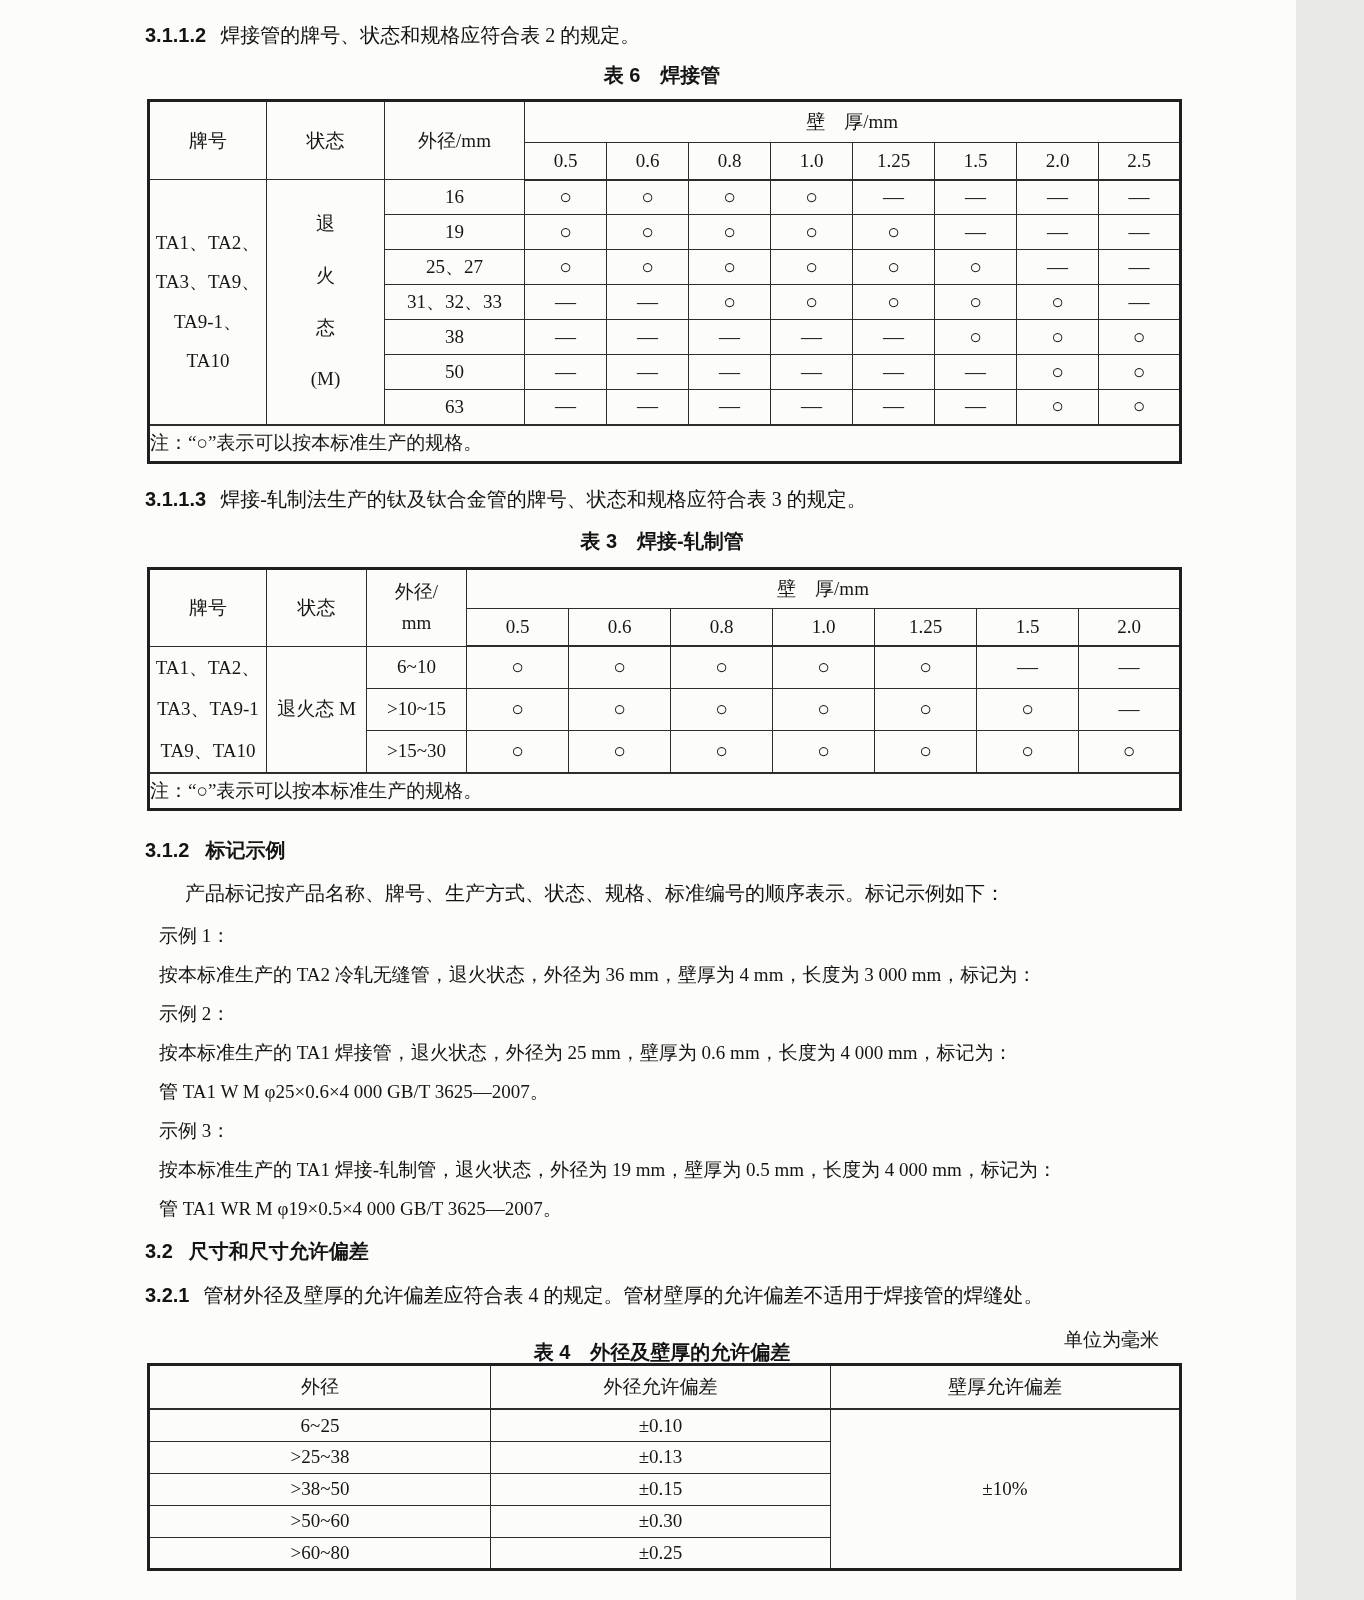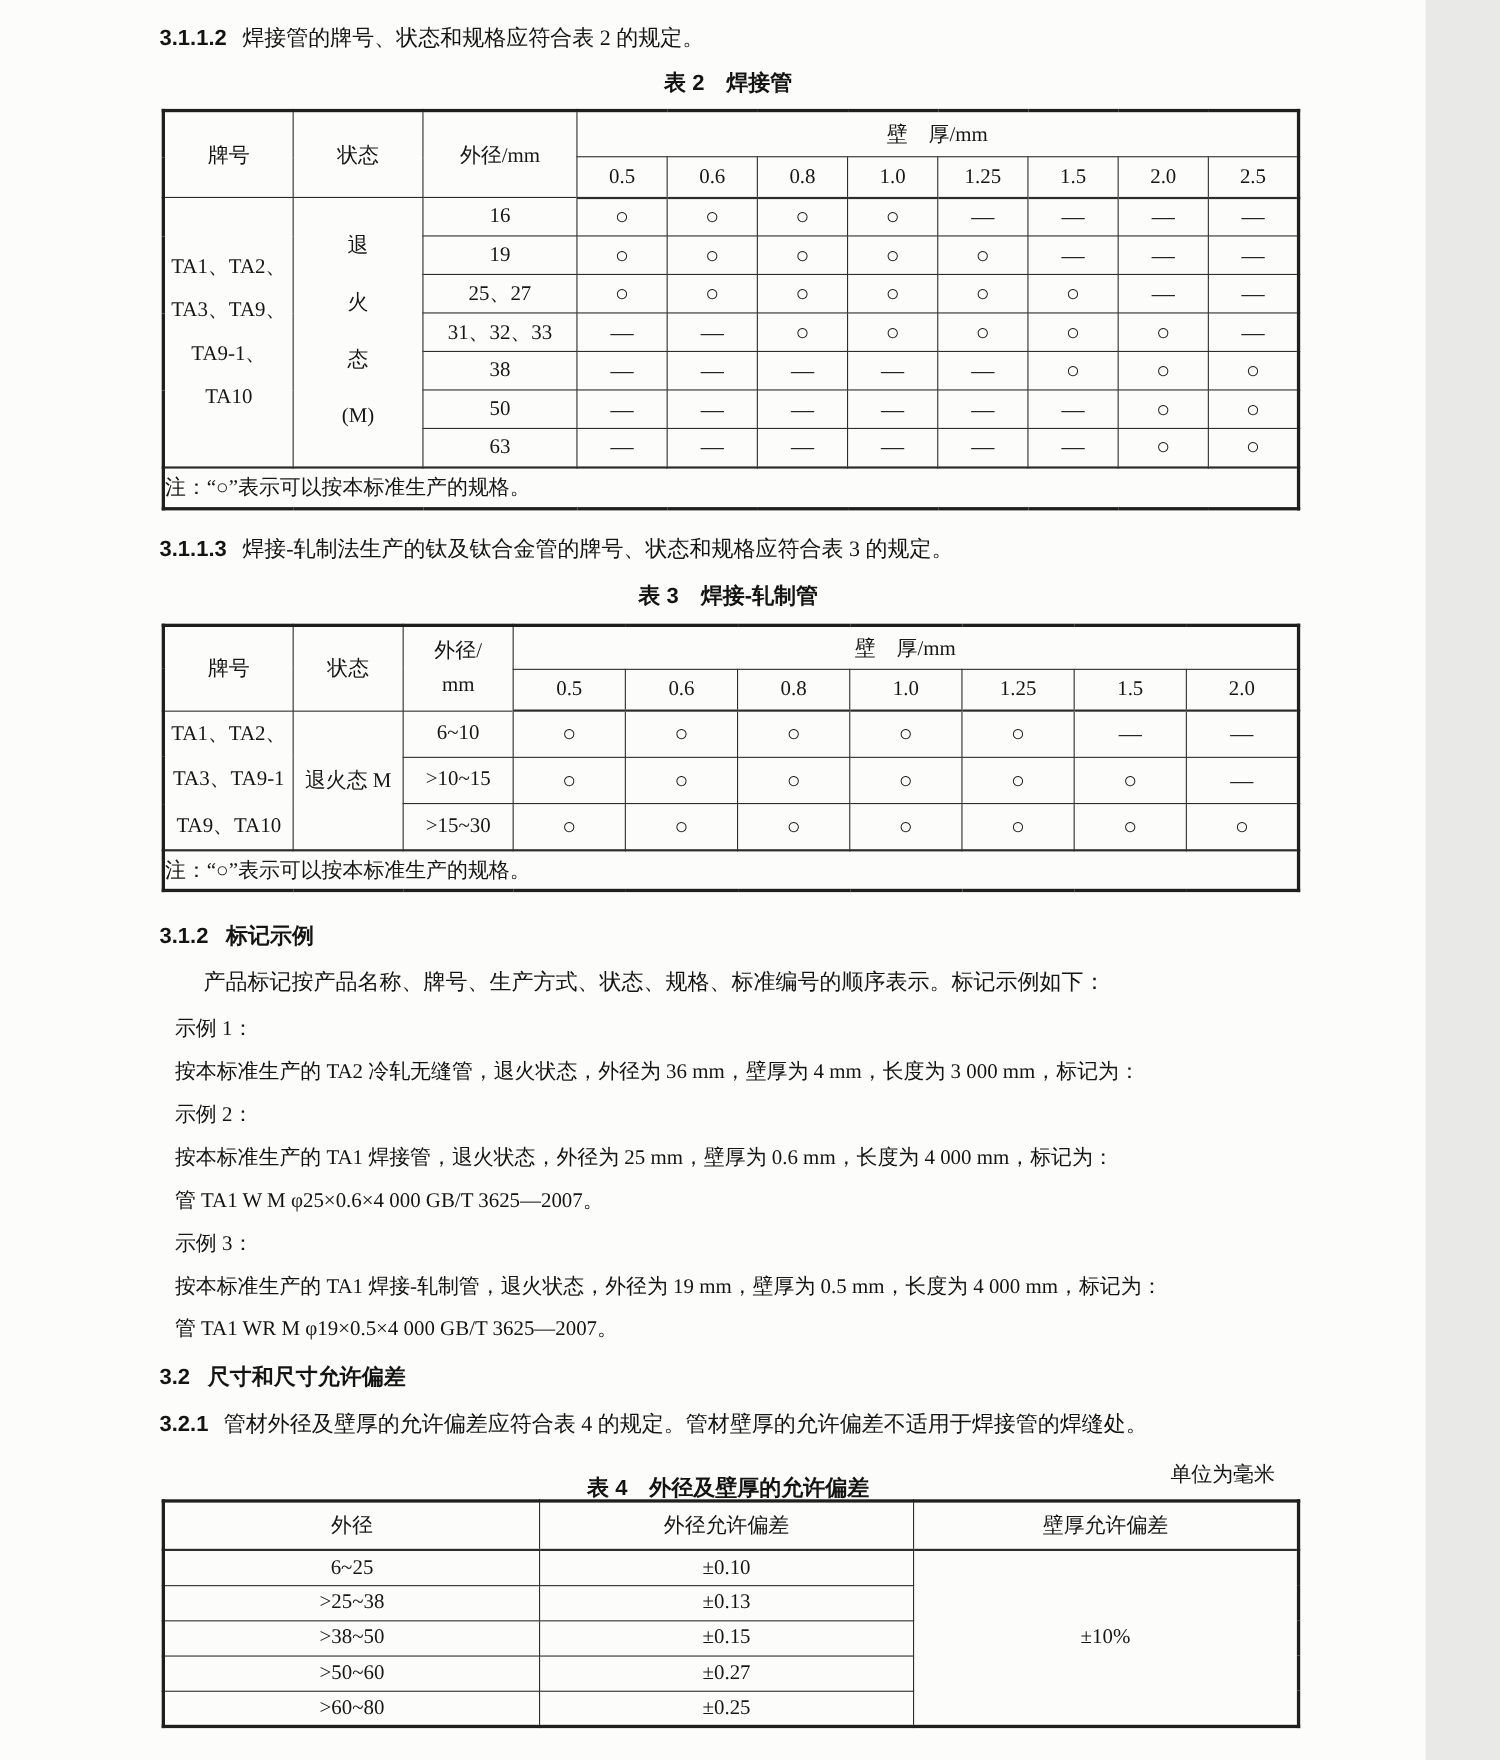--- a/index.html
+++ b/index.html
@@ -41,21 +41,21 @@
   .t4row .tbl-title{position:absolute;left:0;top:14px;}
   .unit{position:absolute;right:20px;top:2px;font-size:19px;font-weight:400;font-family:"Liberation Serif","DejaVu Serif",serif;}
 </style>
 </head>
 <body>
 
 <div class="page">
 
   <p class="clause"><span class="num">3.1.1.2</span><span>焊接管的牌号、状态和规格应符合表 2 的规定。</span></p>
 
-  <p class="tbl-title" style="margin-top:12px;margin-bottom:10px;">表 2　焊接管</p>
+  <p class="tbl-title" style="margin-top:12px;margin-bottom:10px;">表 6　焊接管</p>
 
   <table class="t t2">
     <colgroup>
         <col style="width:118px">
         <col style="width:118px">
         <col style="width:140px">
         <col style="width:82px">
         <col style="width:82px">
         <col style="width:82px">
         <col style="width:82px">
@@ -290,21 +290,21 @@
     <tr class="r">
       <td>&gt;25~38</td>
       <td>±0.13</td>
     </tr>
     <tr class="r">
       <td>&gt;38~50</td>
       <td>±0.15</td>
     </tr>
     <tr class="r">
       <td>&gt;50~60</td>
-      <td>±0.27</td>
+      <td>±0.30</td>
     </tr>
     <tr class="r">
       <td>&gt;60~80</td>
       <td>±0.25</td>
     </tr>
   </tbody>
     </table>
 
 </div>
 

